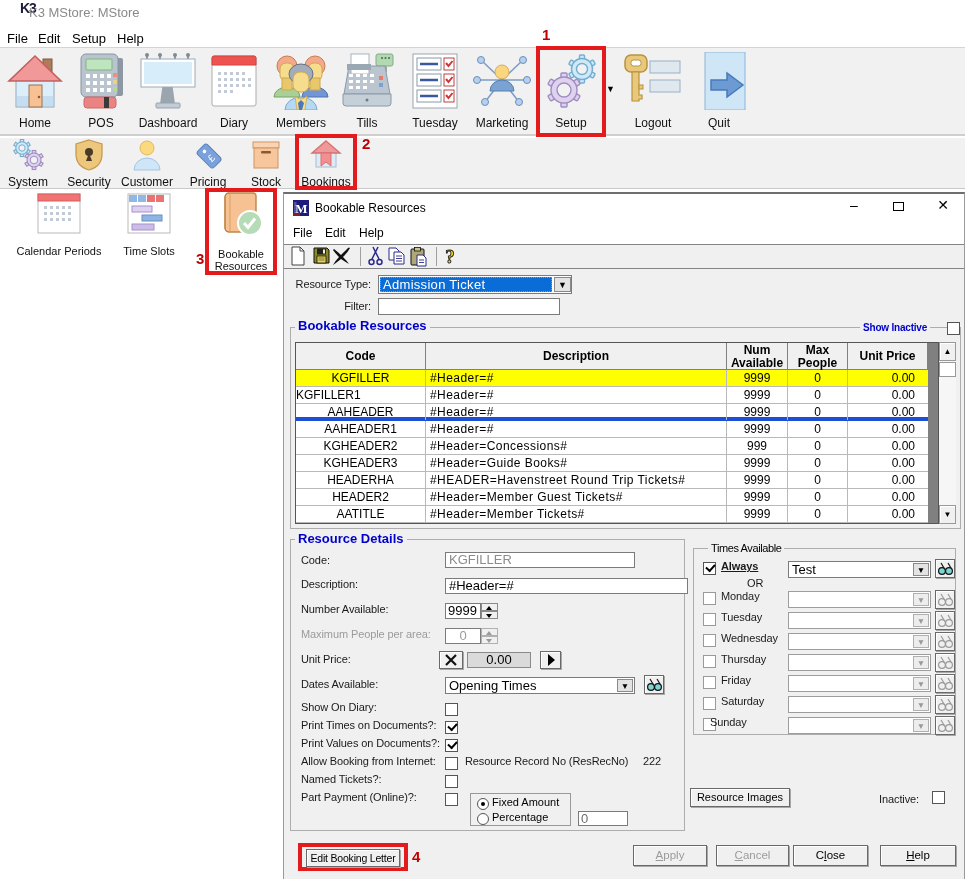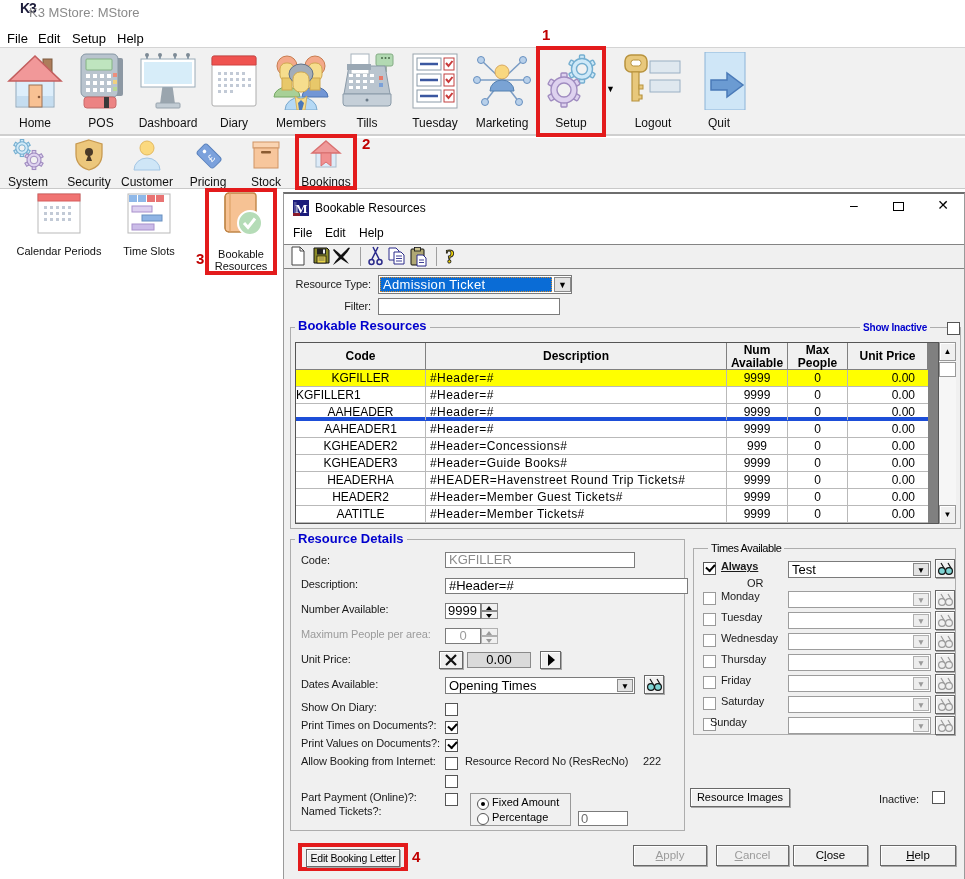--- a/index.html
+++ b/index.html
@@ -610,21 +610,21 @@
   <div class="abs lbl" style="left:17px; top:507px;">Show On Diary:</div>
   <div class="cb" style="left:161px; top:509px;"></div>
   <div class="abs lbl" style="left:17px; top:525px;">Print Times on Documents?:</div>
   <div class="cb ck" style="left:161px; top:527px;"></div>
   <div class="abs lbl" style="left:17px; top:543px;">Print Values on Documents?:</div>
   <div class="cb ck" style="left:161px; top:545px;"></div>
   <div class="abs lbl" style="left:17px; top:561px;">Allow Booking from Internet:</div>
   <div class="cb" style="left:161px; top:563px;"></div>
   <div class="abs lbl" style="left:181px; top:561px;">Resource Record No (ResRecNo)</div>
   <div class="abs lbl" style="left:359px; top:561px;">222</div>
-  <div class="abs lbl" style="left:17px; top:579px;margin-top:32px;">Named Tickets?:</div>
+  <div class="abs lbl" style="left:17px; top:579px;">Named Tickets?:</div>
   <div class="cb" style="left:161px; top:581px;"></div>
   <div class="abs lbl" style="left:17px; top:597px;">Part Payment (Online)?:</div>
   <div class="cb" style="left:161px; top:599px;"></div>
   <div class="abs" style="left:186px; top:599px; width:101px; height:33px; border:1px solid #999;"></div>
   <div class="radio on" style="left:193px; top:604px;"></div>
   <div class="abs" style="left:208px; top:602px; font-size:11px;">Fixed Amount</div>
   <div class="radio" style="left:193px; top:619px;"></div>
   <div class="abs" style="left:208px; top:617px; font-size:11px;">Percentage</div>
   <div class="input" style="left:294px; top:617px; width:50px; height:15px; line-height:13px; color:#6e6e6e; padding-left:2px;">0</div>
   </div>

